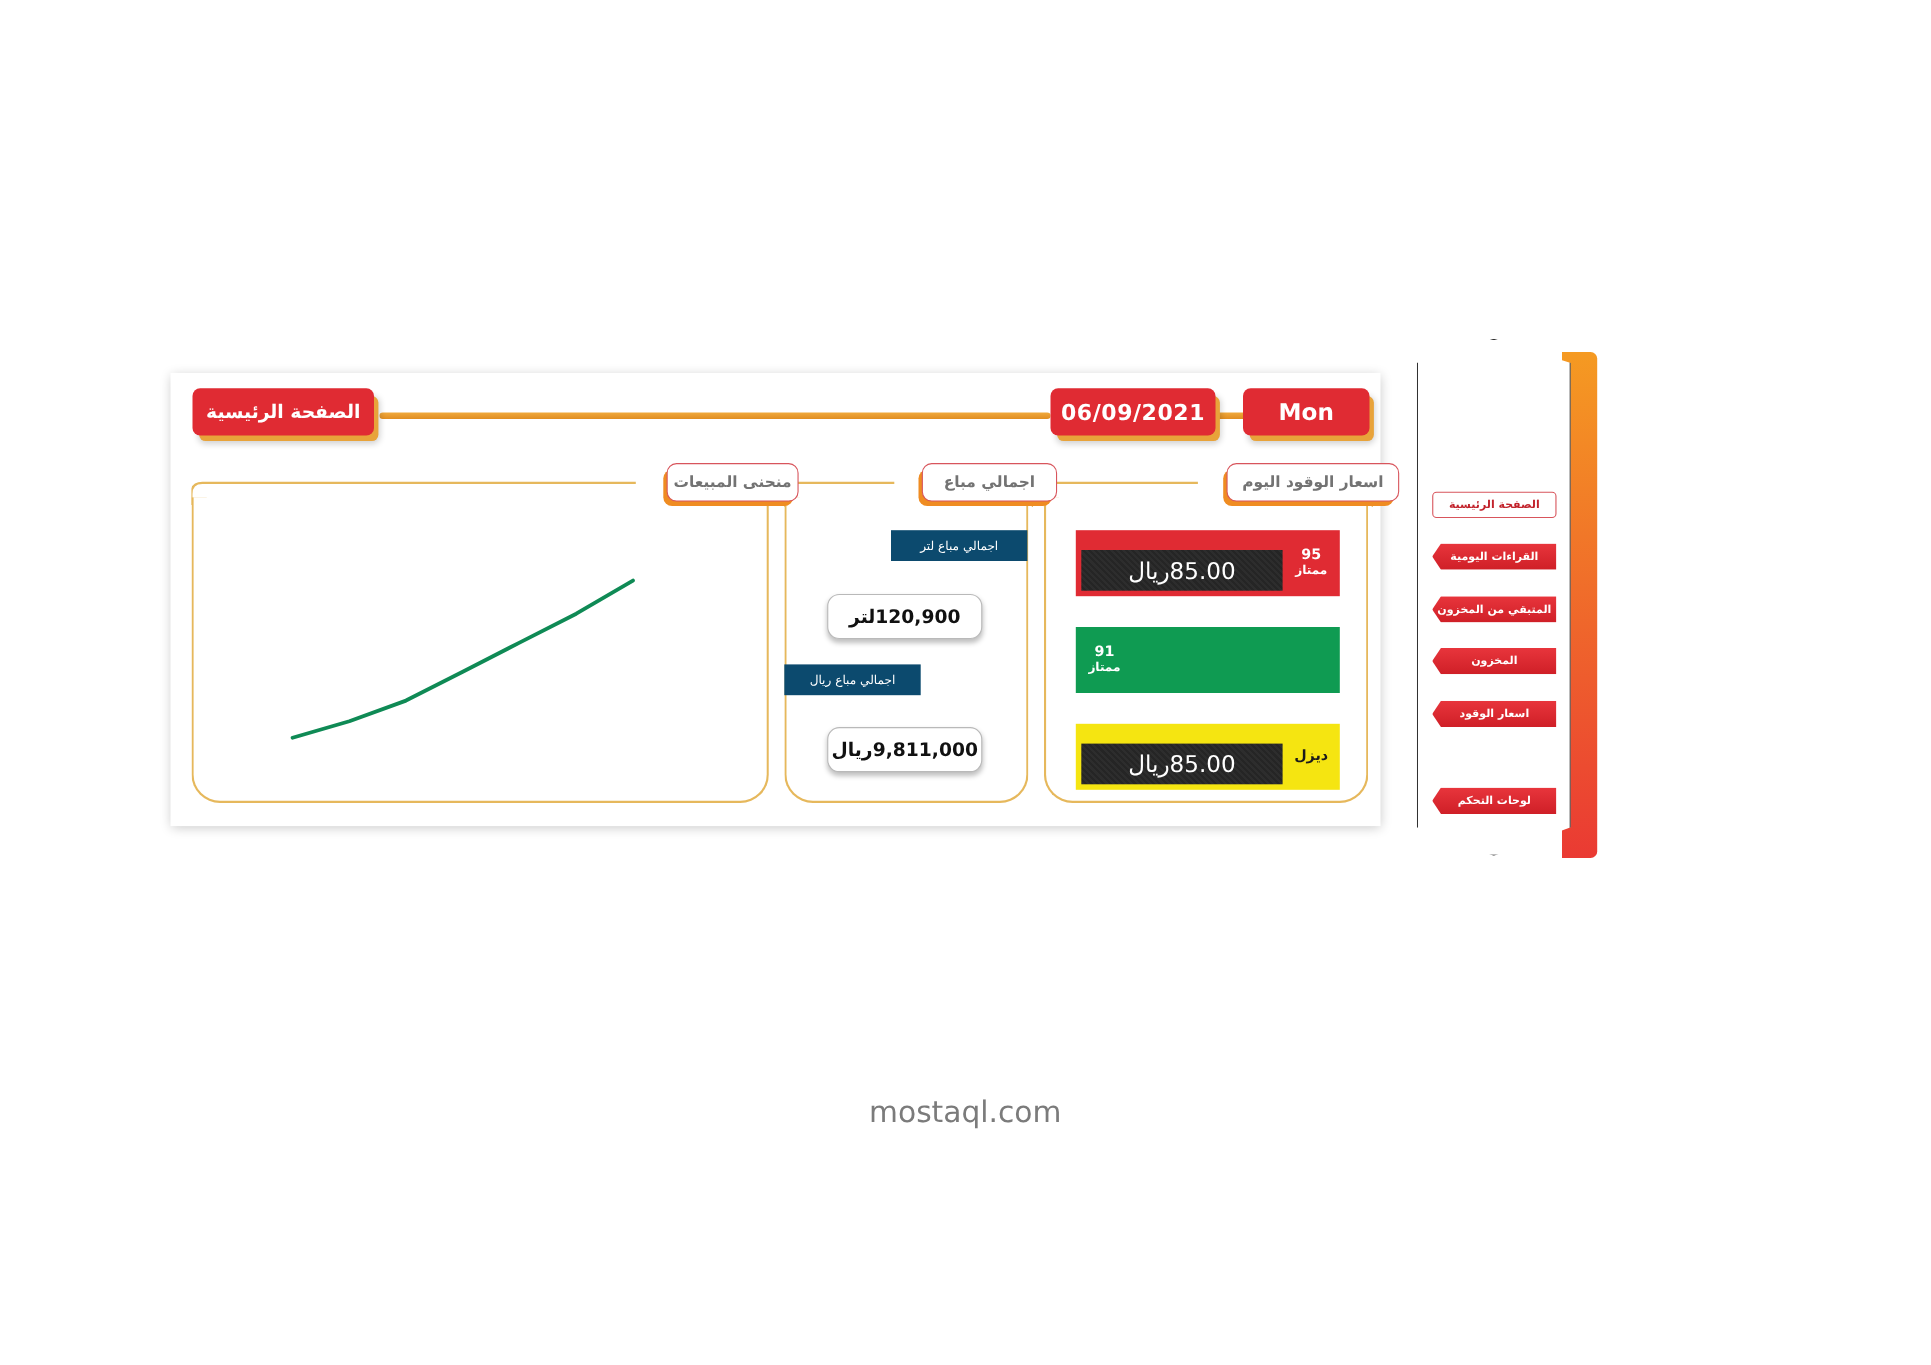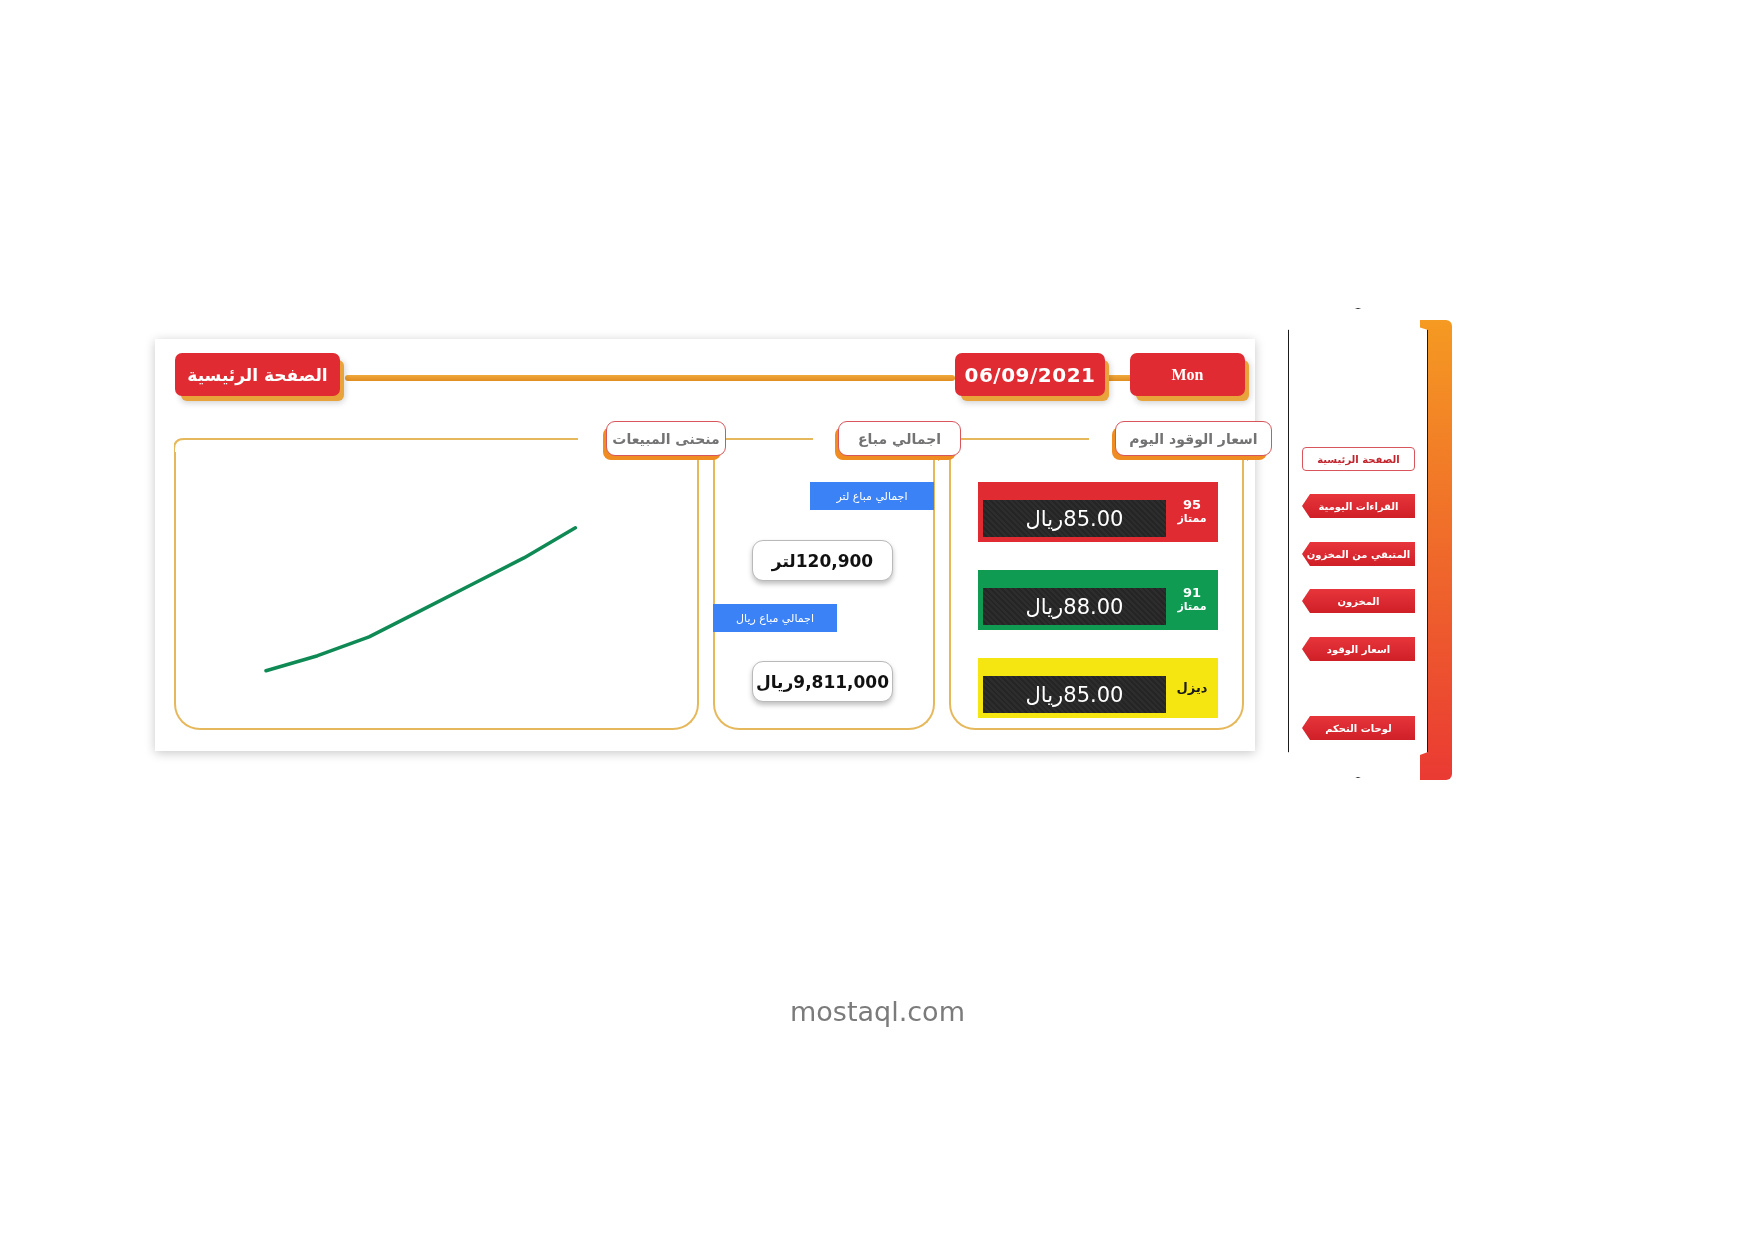--- a/index.html
+++ b/index.html
@@ -49,22 +49,21 @@
     left: 175px; top: 353px; width: 165px; height: 43px;
     font-size: 17px;
     direction: rtl;
   }
   #date-badge {
     left: 955px; top: 353px; width: 150px; height: 43px;
     font-size: 20px; letter-spacing: 0.5px;
   }
   #day-badge {
     left: 1130px; top: 353px; width: 115px; height: 43px;
-    font-size: 16px;
-    font-family: Liberation Serif, serif;
+    font-size: 21px;
   }
 
   
   .panel {
     position: absolute;
     border: 2px solid #e6b85c;
     border-top: none;
     border-radius: 0 0 26px 26px;
     background: #fff;
   }
@@ -92,21 +91,21 @@
 
   
   .arc { position: absolute; pointer-events: none; z-index: 2; }
 
   
   #sales-chart { position: absolute; left: 176px; top: 454px; width: 521px; height: 274px; }
 
   
   .orange-tag {
     position: absolute;
-    background: #3b82f6;
+    background: #0c4a6e;
     color: #ffffff;
     font-size: 11px;
     display: flex; align-items: center; justify-content: center;
     direction: rtl;
     letter-spacing: 0.2px;
   }
   #tag-liters { left: 810px; top: 482px; width: 124px; height: 28px; }
   #tag-riyals { left: 713px; top: 604px; width: 124px; height: 28px; }
 
   .value-box {
@@ -281,21 +280,20 @@
 
   <div class="fuel-row" id="fuel-0" style="background: rgb(224, 43, 51);">
     <span class="fuel-screen">85.00ريال</span>
     <span class="fuel-label" style="color: rgb(255, 255, 255);">
       <span class="num">95</span>
       <span class="sub">ممتاز</span>
     </span>
   </div>
 
   <div class="fuel-row" id="fuel-1" style="background: rgb(15, 155, 82);">
-    <span class="fuel-screen">88.00ريال</span>
     <span class="fuel-label" style="color: rgb(255, 255, 255); text-align: right;">
       <span class="num">91</span>
       <span class="sub">ممتاز</span>
     </span>
   </div>
 
   <div class="fuel-row" id="fuel-2" style="background: rgb(245, 229, 17);">
     <span class="fuel-screen">85.00ريال</span>
     <span class="fuel-label" style="color: rgb(27, 27, 27);">
       <span class="num">ديزل</span>

